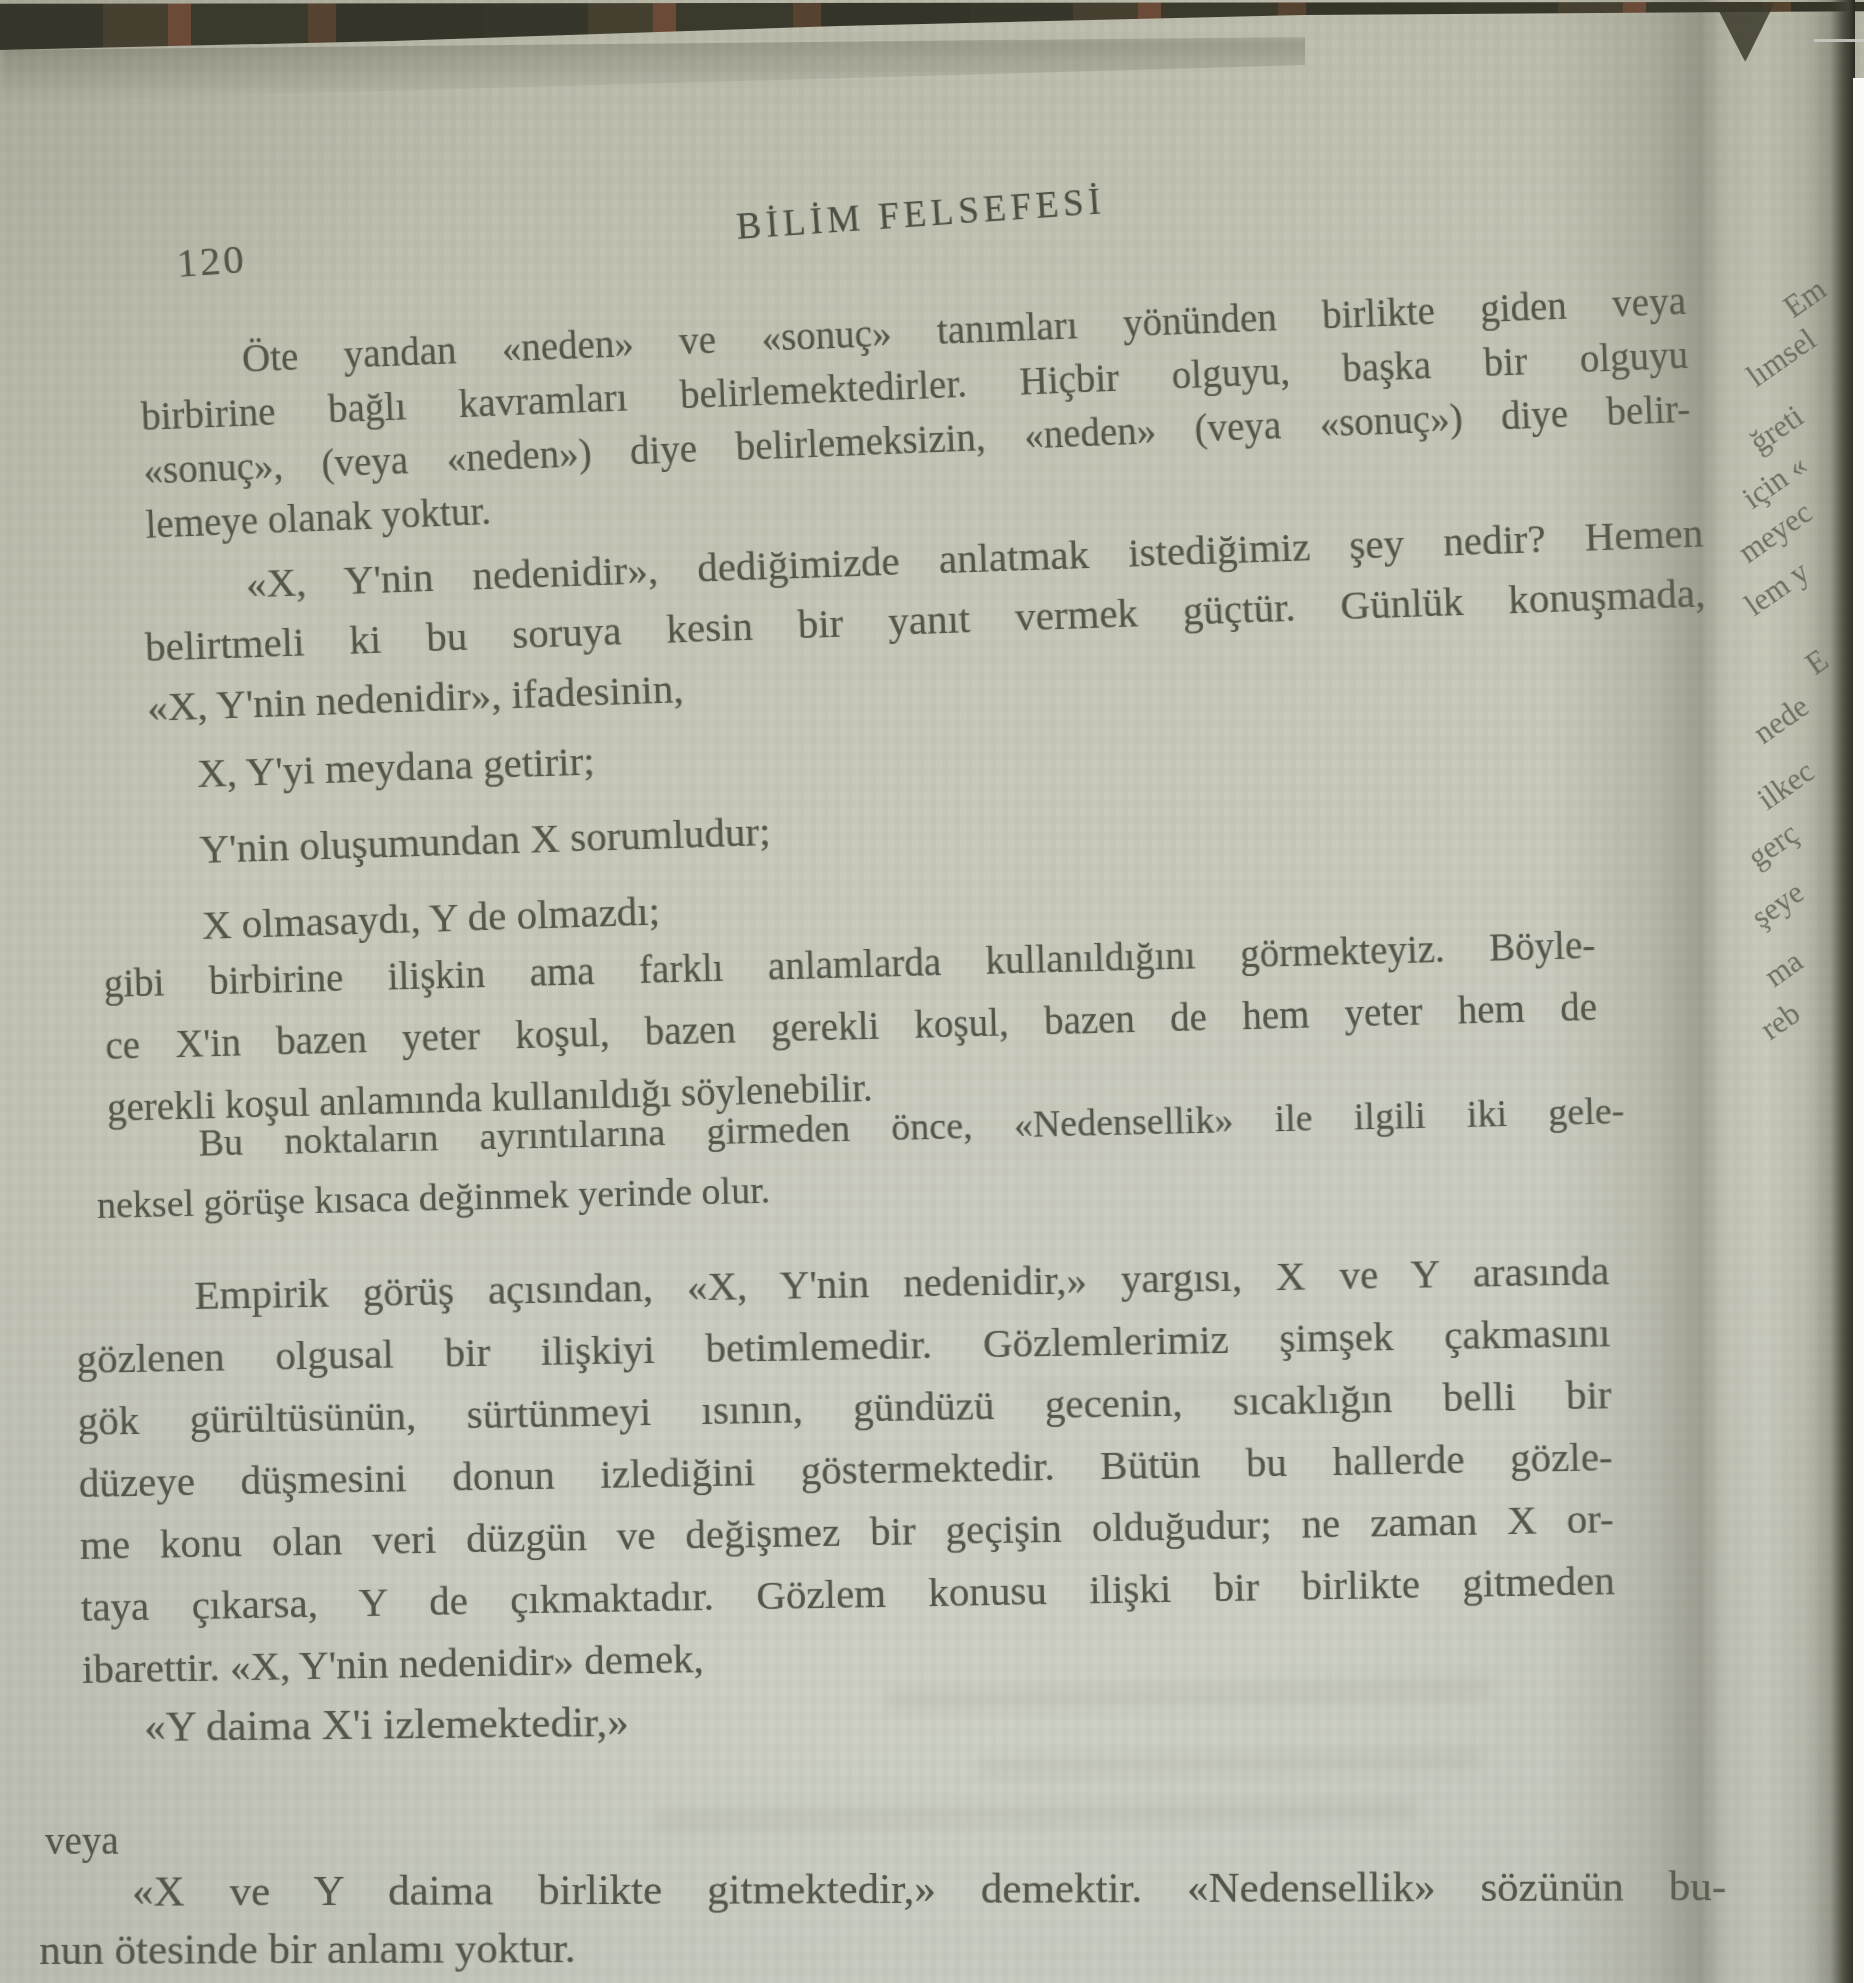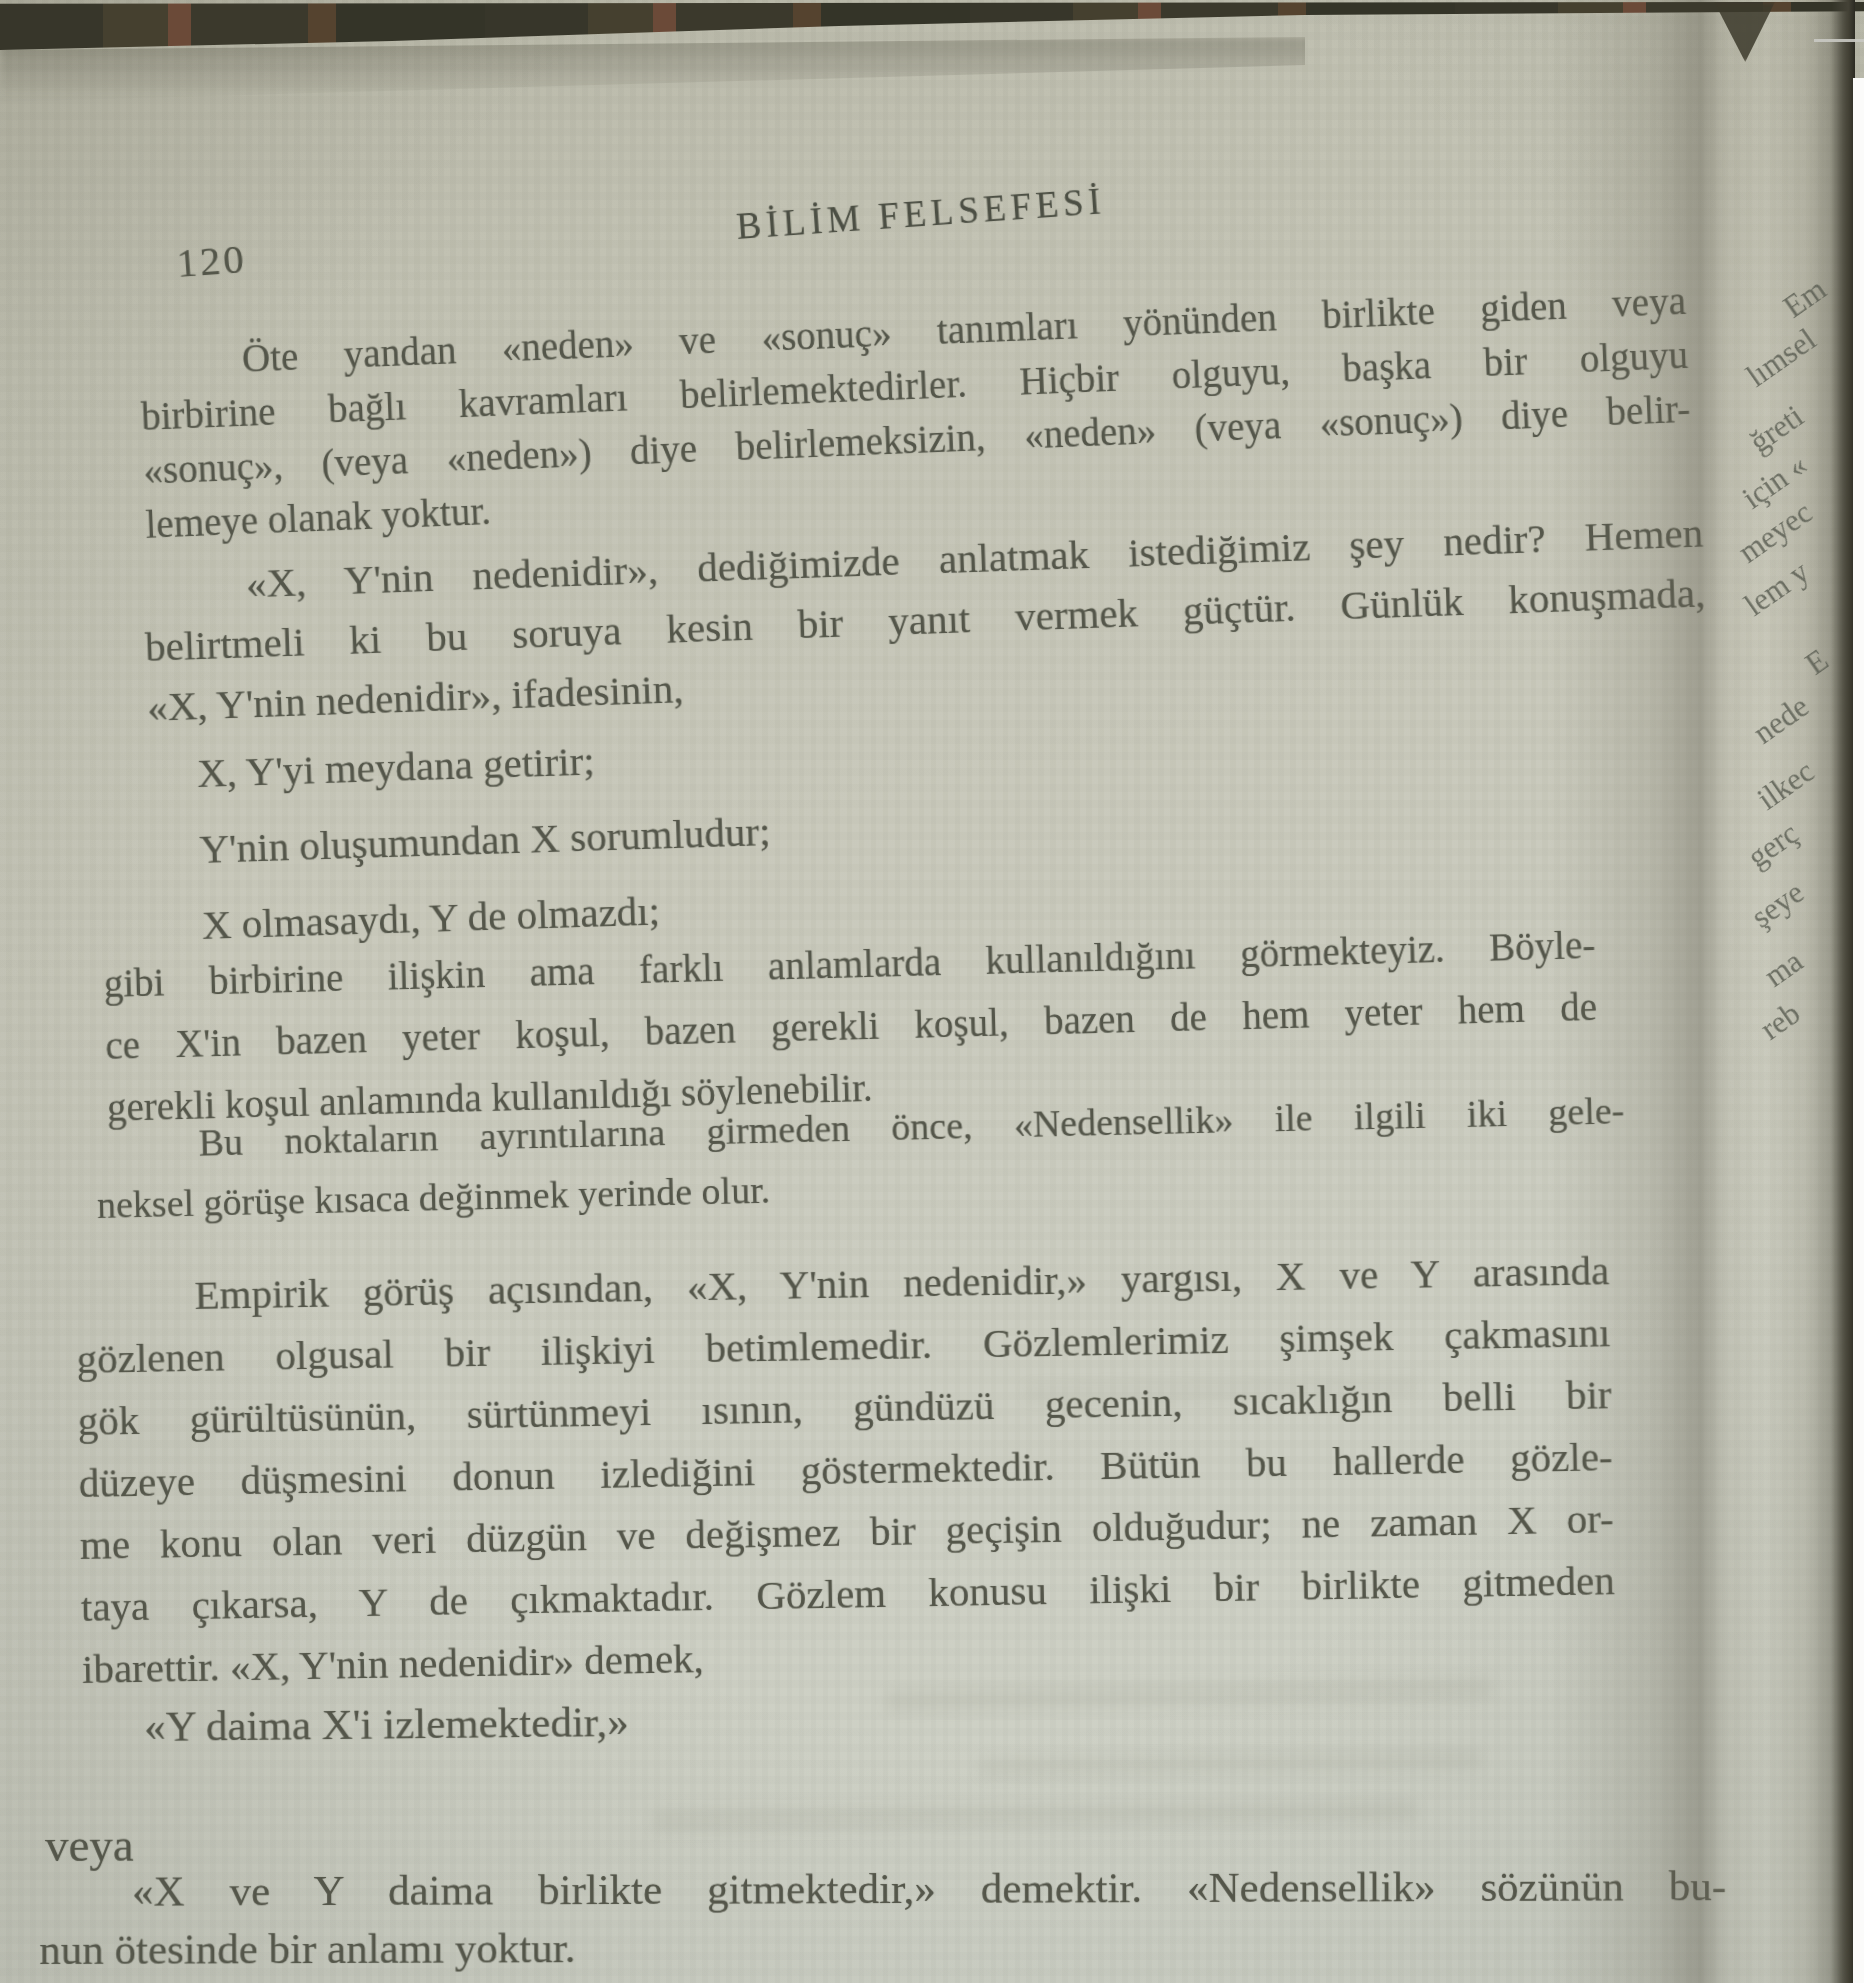--- a/index.html
+++ b/index.html
@@ -48,21 +48,21 @@
   .j{text-align:justify;text-align-last:justify;}
   .ind{text-indent:103px;}
   #pb0{left:138px;top:336px;width:1548px;font-size:39px;line-height:54px;transform:rotate(-2.3deg);}
   #pb1{left:142px;top:557px;width:1561px;font-size:41px;line-height:60px;transform:rotate(-2deg);}
   #pb2{left:196px;top:735px;width:1025px;font-size:41px;line-height:76px;transform:rotate(-1.8deg);}
   #pb3{left:103px;top:953px;width:1492px;font-size:39px;line-height:62px;transform:rotate(-1.5deg);}
   #pb4{left:95px;top:1115px;width:1529px;font-size:38px;line-height:60px;transform:rotate(-1.3deg);}
   #pb5{left:75px;top:1266px;width:1534px;font-size:41px;line-height:62px;transform:rotate(-1deg);}
   #pb5 .ind{text-indent:119px;}
   #pb6{left:144px;top:1702px;font-size:43px;transform:rotate(-.6deg);}
-  #pb7{left:45px;top:1818px;font-size:47px;transform:rotate(-.2deg);text-align:right;}
+  #pb7{left:45px;top:1818px;font-size:39px;transform:rotate(-.2deg);text-align:right;}
   #pb8{left:39px;top:1863px;width:1687px;font-size:43px;line-height:58px;transform:rotate(-.2deg);}
   #pb8 .ind{text-indent:93px;}
   
   .smudge{position:absolute;z-index:2;background:#7e8070;filter:blur(6.5px);pointer-events:none;}
   .s0{left:886px;top:1684px;width:606px;height:22.4px;opacity:.10;transform:rotate(-1.2deg);}
   .s1{left:979px;top:1753px;width:503px;height:20.5px;opacity:.09;transform:rotate(-1deg);}
   .s2{left:653px;top:1805px;width:764px;height:22.4px;opacity:.10;transform:rotate(-.8deg);}
   .s3{left:1025px;top:1380px;width:392px;height:18.6px;opacity:.06;transform:rotate(-1deg);}
   
   #frags{position:absolute;inset:0;z-index:5;pointer-events:none;}

